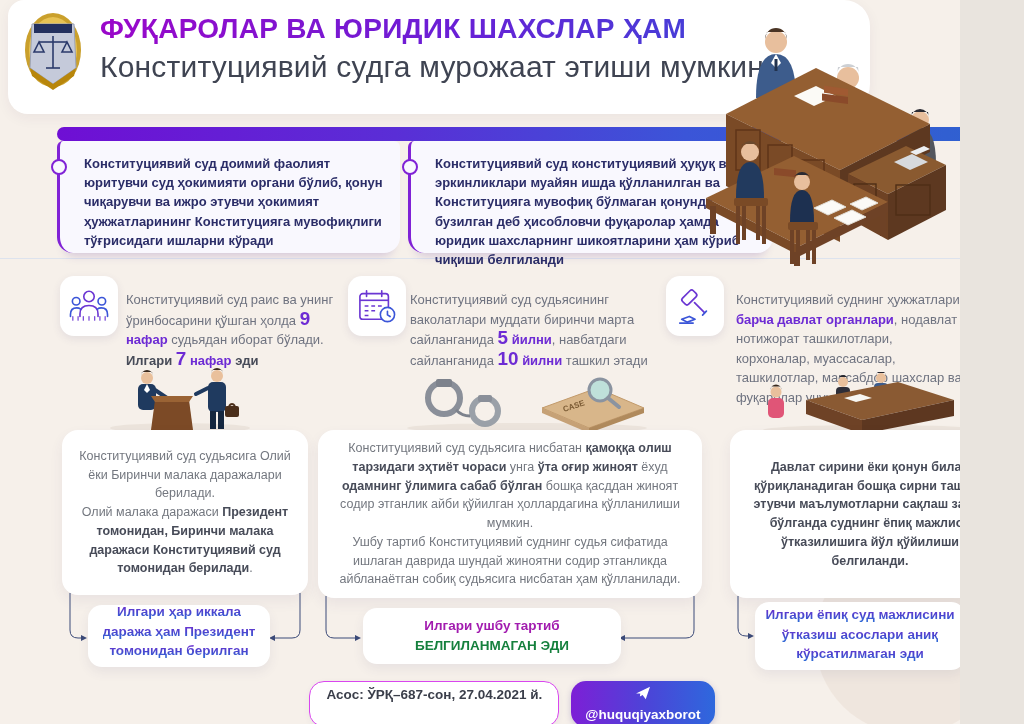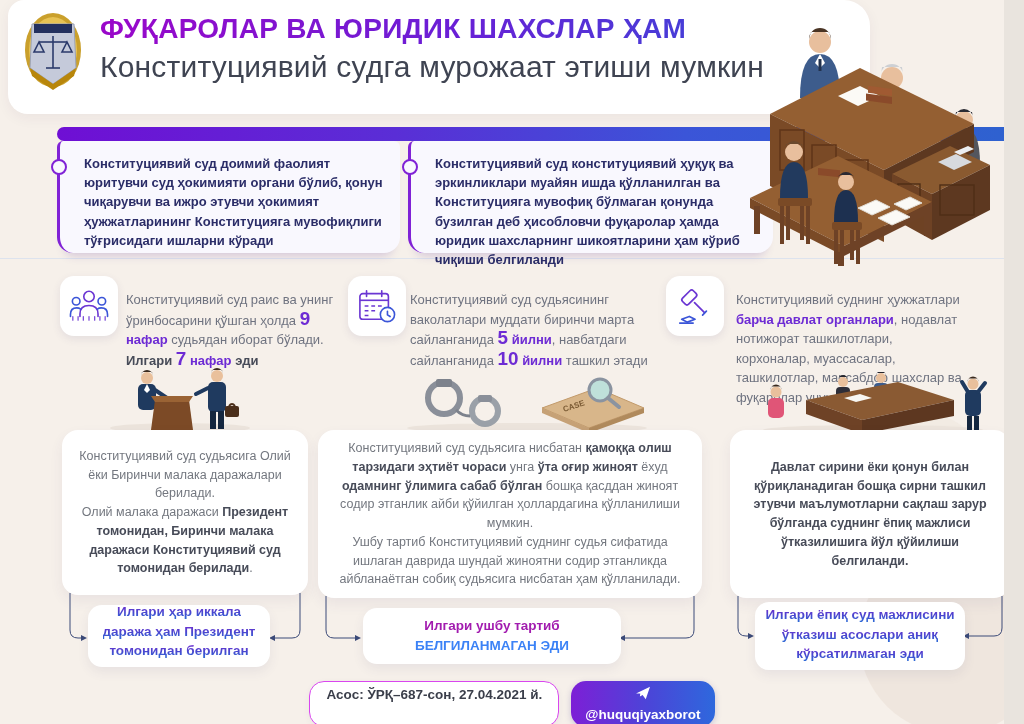--- a/index.html
+++ b/index.html
@@ -1,16 +1,16 @@
 <!DOCTYPE html>
 <html><head>
 <meta charset="utf-8">
 <style>
   html,body{margin:0;padding:0;background:#e9e4de;font-family:"Liberation Sans",sans-serif;}
-  .page{position:relative;width:960px;height:724px;overflow:hidden;background:#f6f0ea;padding-left:44px;}
+  .page{position:relative;width:960px;height:724px;overflow:hidden;background:#f6f0ea;}
 
   
   .header-card{position:absolute;left:8px;top:0;width:862px;height:114px;background:#ffffff;
     border-radius:16px 26px 30px 20px;box-shadow:0 4px 14px rgba(60,40,90,.06);z-index:1;}
   .logo{position:absolute;left:22px;top:10px;width:62px;height:82px;z-index:2;}
   .title-block{position:absolute;left:100px;top:12px;z-index:2;width:780px;}
   .title-main{font-size:28px;font-weight:800;letter-spacing:.3px;
     background:linear-gradient(90deg,#9a07c9 0%,#6a1fd6 45%,#2b55d8 100%);
     -webkit-background-clip:text;background-clip:text;color:transparent;
     -webkit-text-fill-color:transparent;margin:0;line-height:1.2;}
@@ -61,21 +61,21 @@
   .callout{position:absolute;background:#ffffff;border-radius:14px;z-index:3;
     box-shadow:0 5px 12px rgba(70,60,120,.08);display:flex;align-items:center;justify-content:center;}
   .callout p{margin:0;padding:6px 10px;font-size:13.5px;line-height:1.45;font-weight:800;text-align:center;white-space:pre-line;}
   #callout-0{left:88px;top:605px;width:182px;height:62px;align-items:flex-end;}
   #callout-1{left:363px;top:608px;width:258px;height:56px;}
   #callout-2{left:755px;top:602px;width:210px;height:68px;align-items:flex-end;}
   .seg-grad{font-weight:800;
     background:linear-gradient(180deg,#7a2bd0 0%,#4a46cf 55%,#2e6bd6 100%);
     -webkit-background-clip:text;background-clip:text;color:transparent;-webkit-text-fill-color:transparent;}
   .seg-cp{color:#a21caf;font-weight:700;}
-  .seg-cb{color:#3b82f6;font-weight:800;}
+  .seg-cb{color:#15803d;font-weight:800;}
 
   .connectors{position:absolute;left:0;top:0;width:1024px;height:724px;z-index:2;pointer-events:none;}
 
   
   .footer{position:absolute;left:0;top:681px;width:1024px;display:flex;justify-content:center;gap:12px;z-index:3;}
   .pill-source{background:#ffffff;border:1px solid #d946ef;border-radius:15px;padding:5px 16px;
     font-size:13.5px;font-weight:700;color:#3a3e4a;box-shadow:0 2px 6px rgba(70,60,120,.06);}
   .pill-telegram{display:flex;align-items:center;gap:7px;border-radius:15px;padding:5px 14px;
     background:linear-gradient(90deg,#7d1fd6 0%,#4a46d8 55%,#2e68dd 100%);
     font-size:13.5px;font-weight:800;color:#ffffff;box-shadow:0 2px 6px rgba(70,60,150,.25);cursor:pointer;flex-direction:column;}

